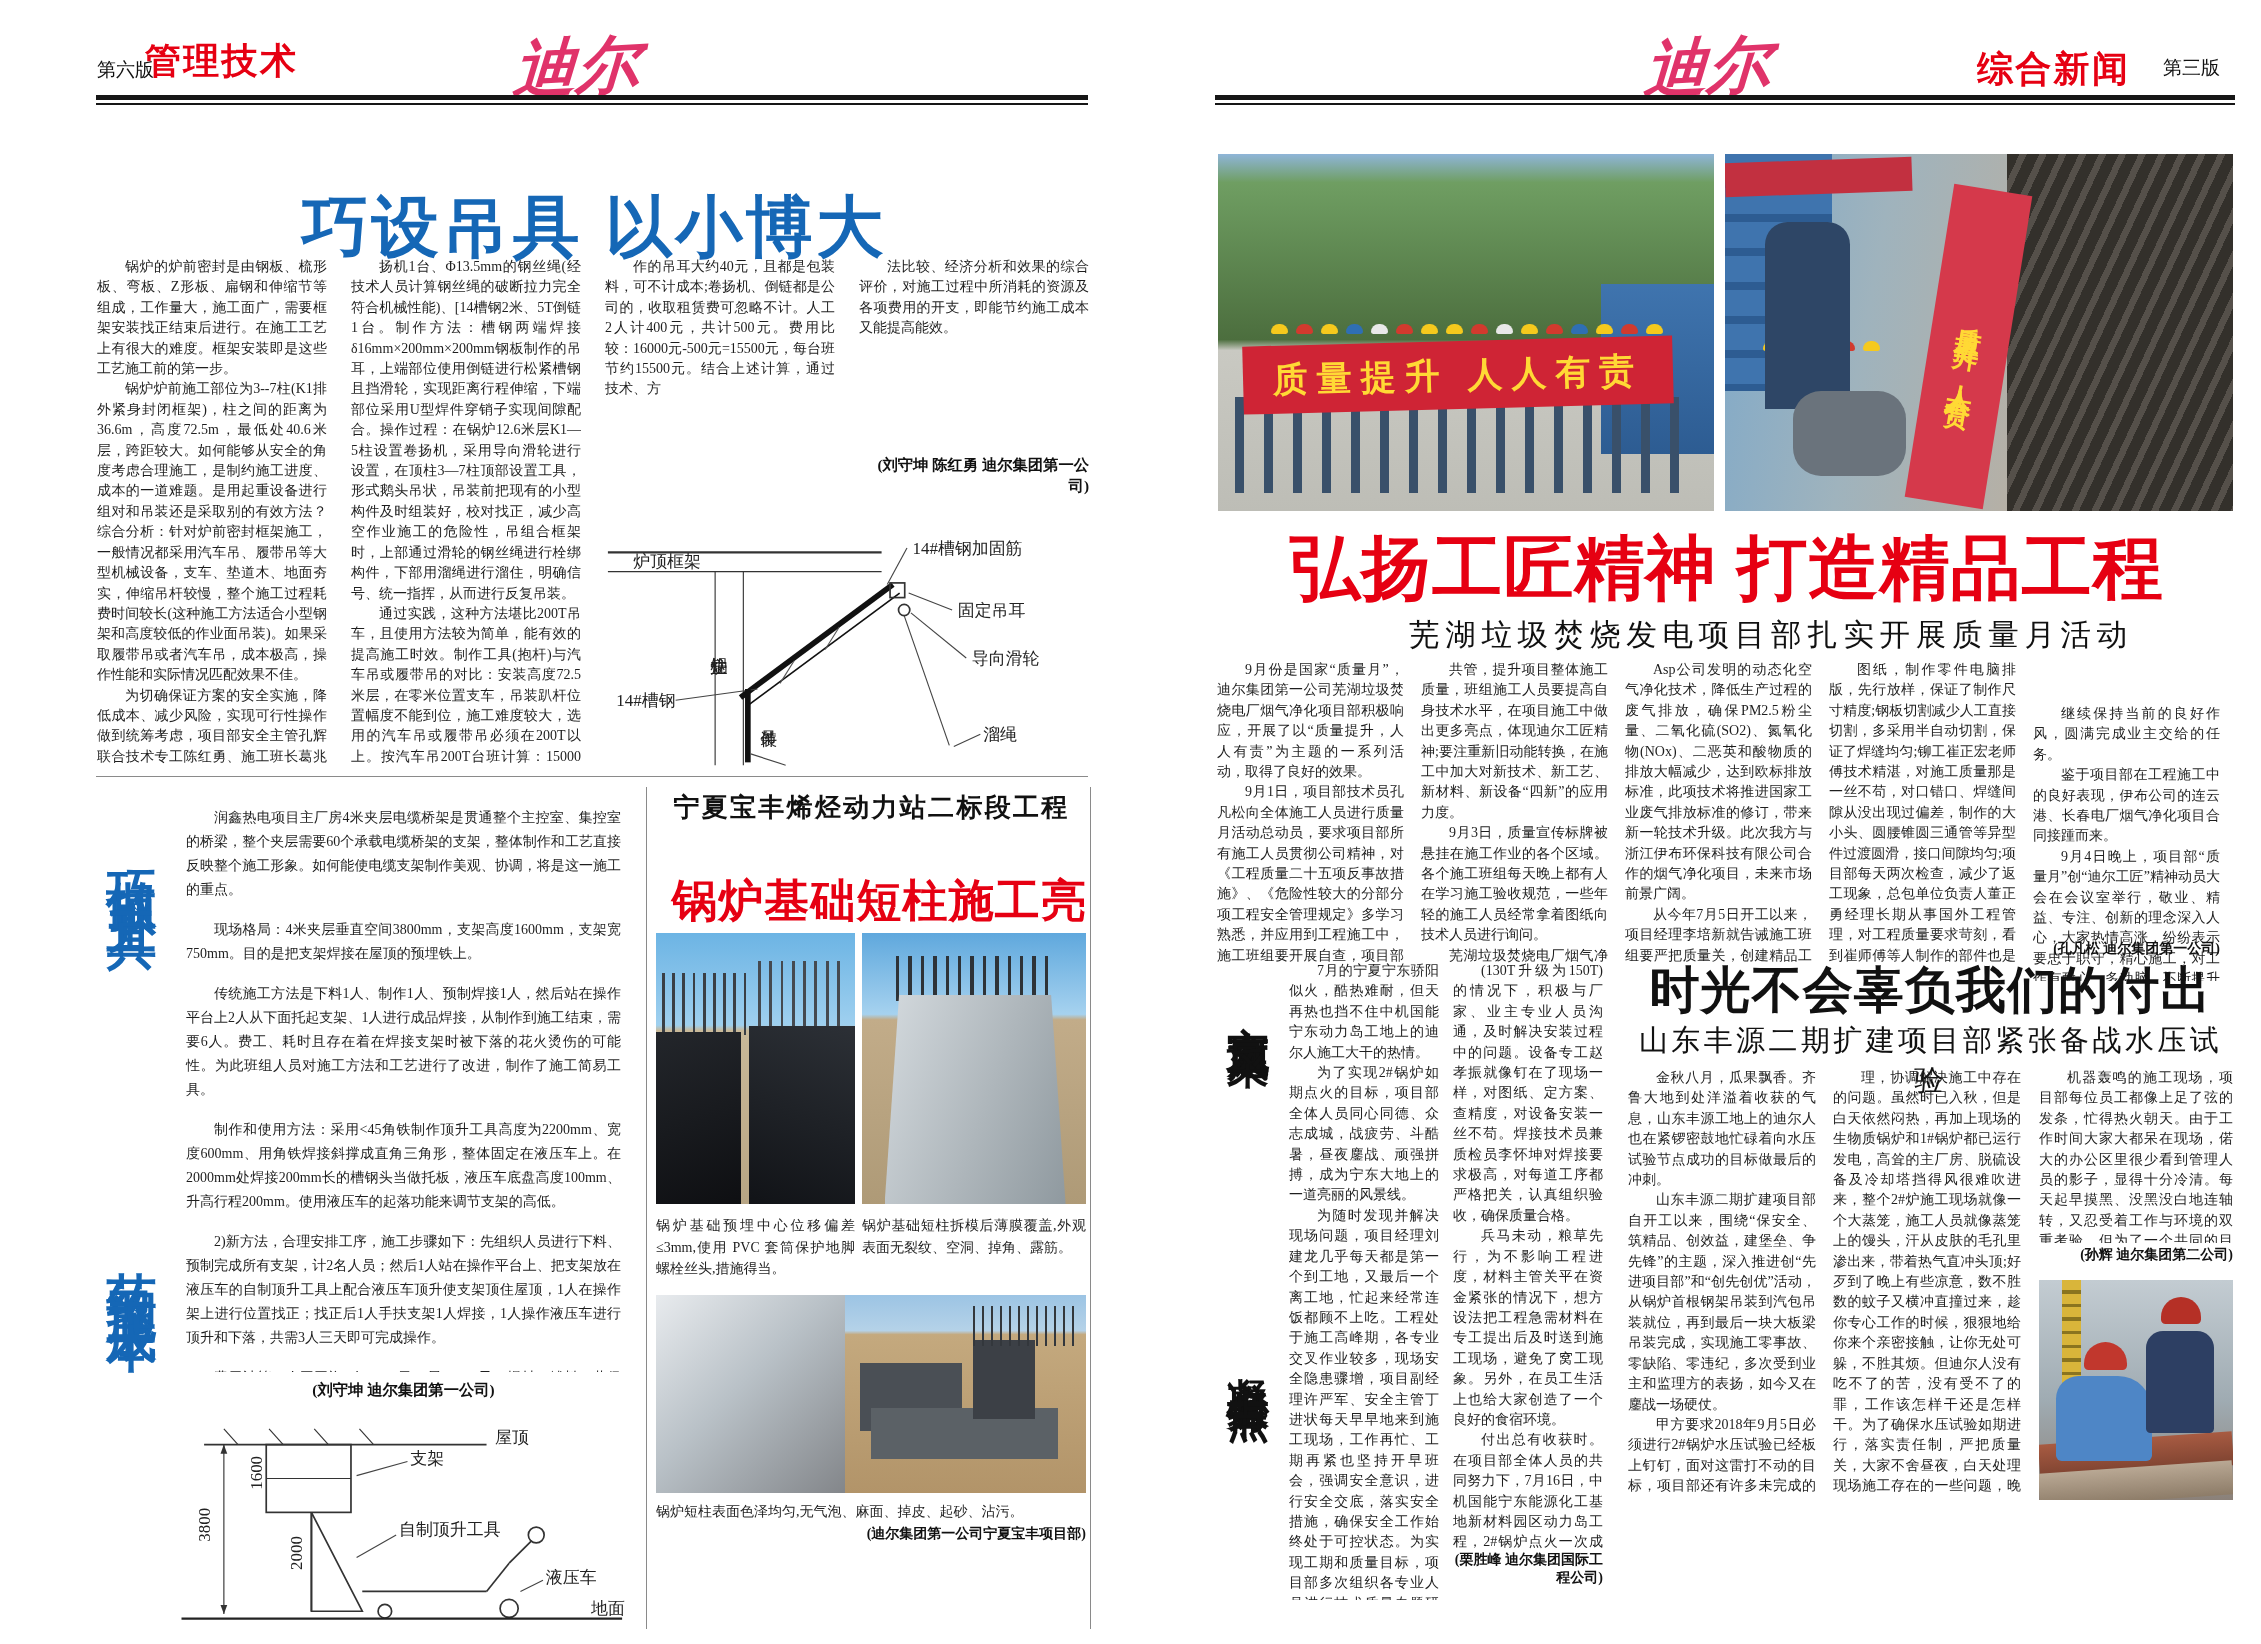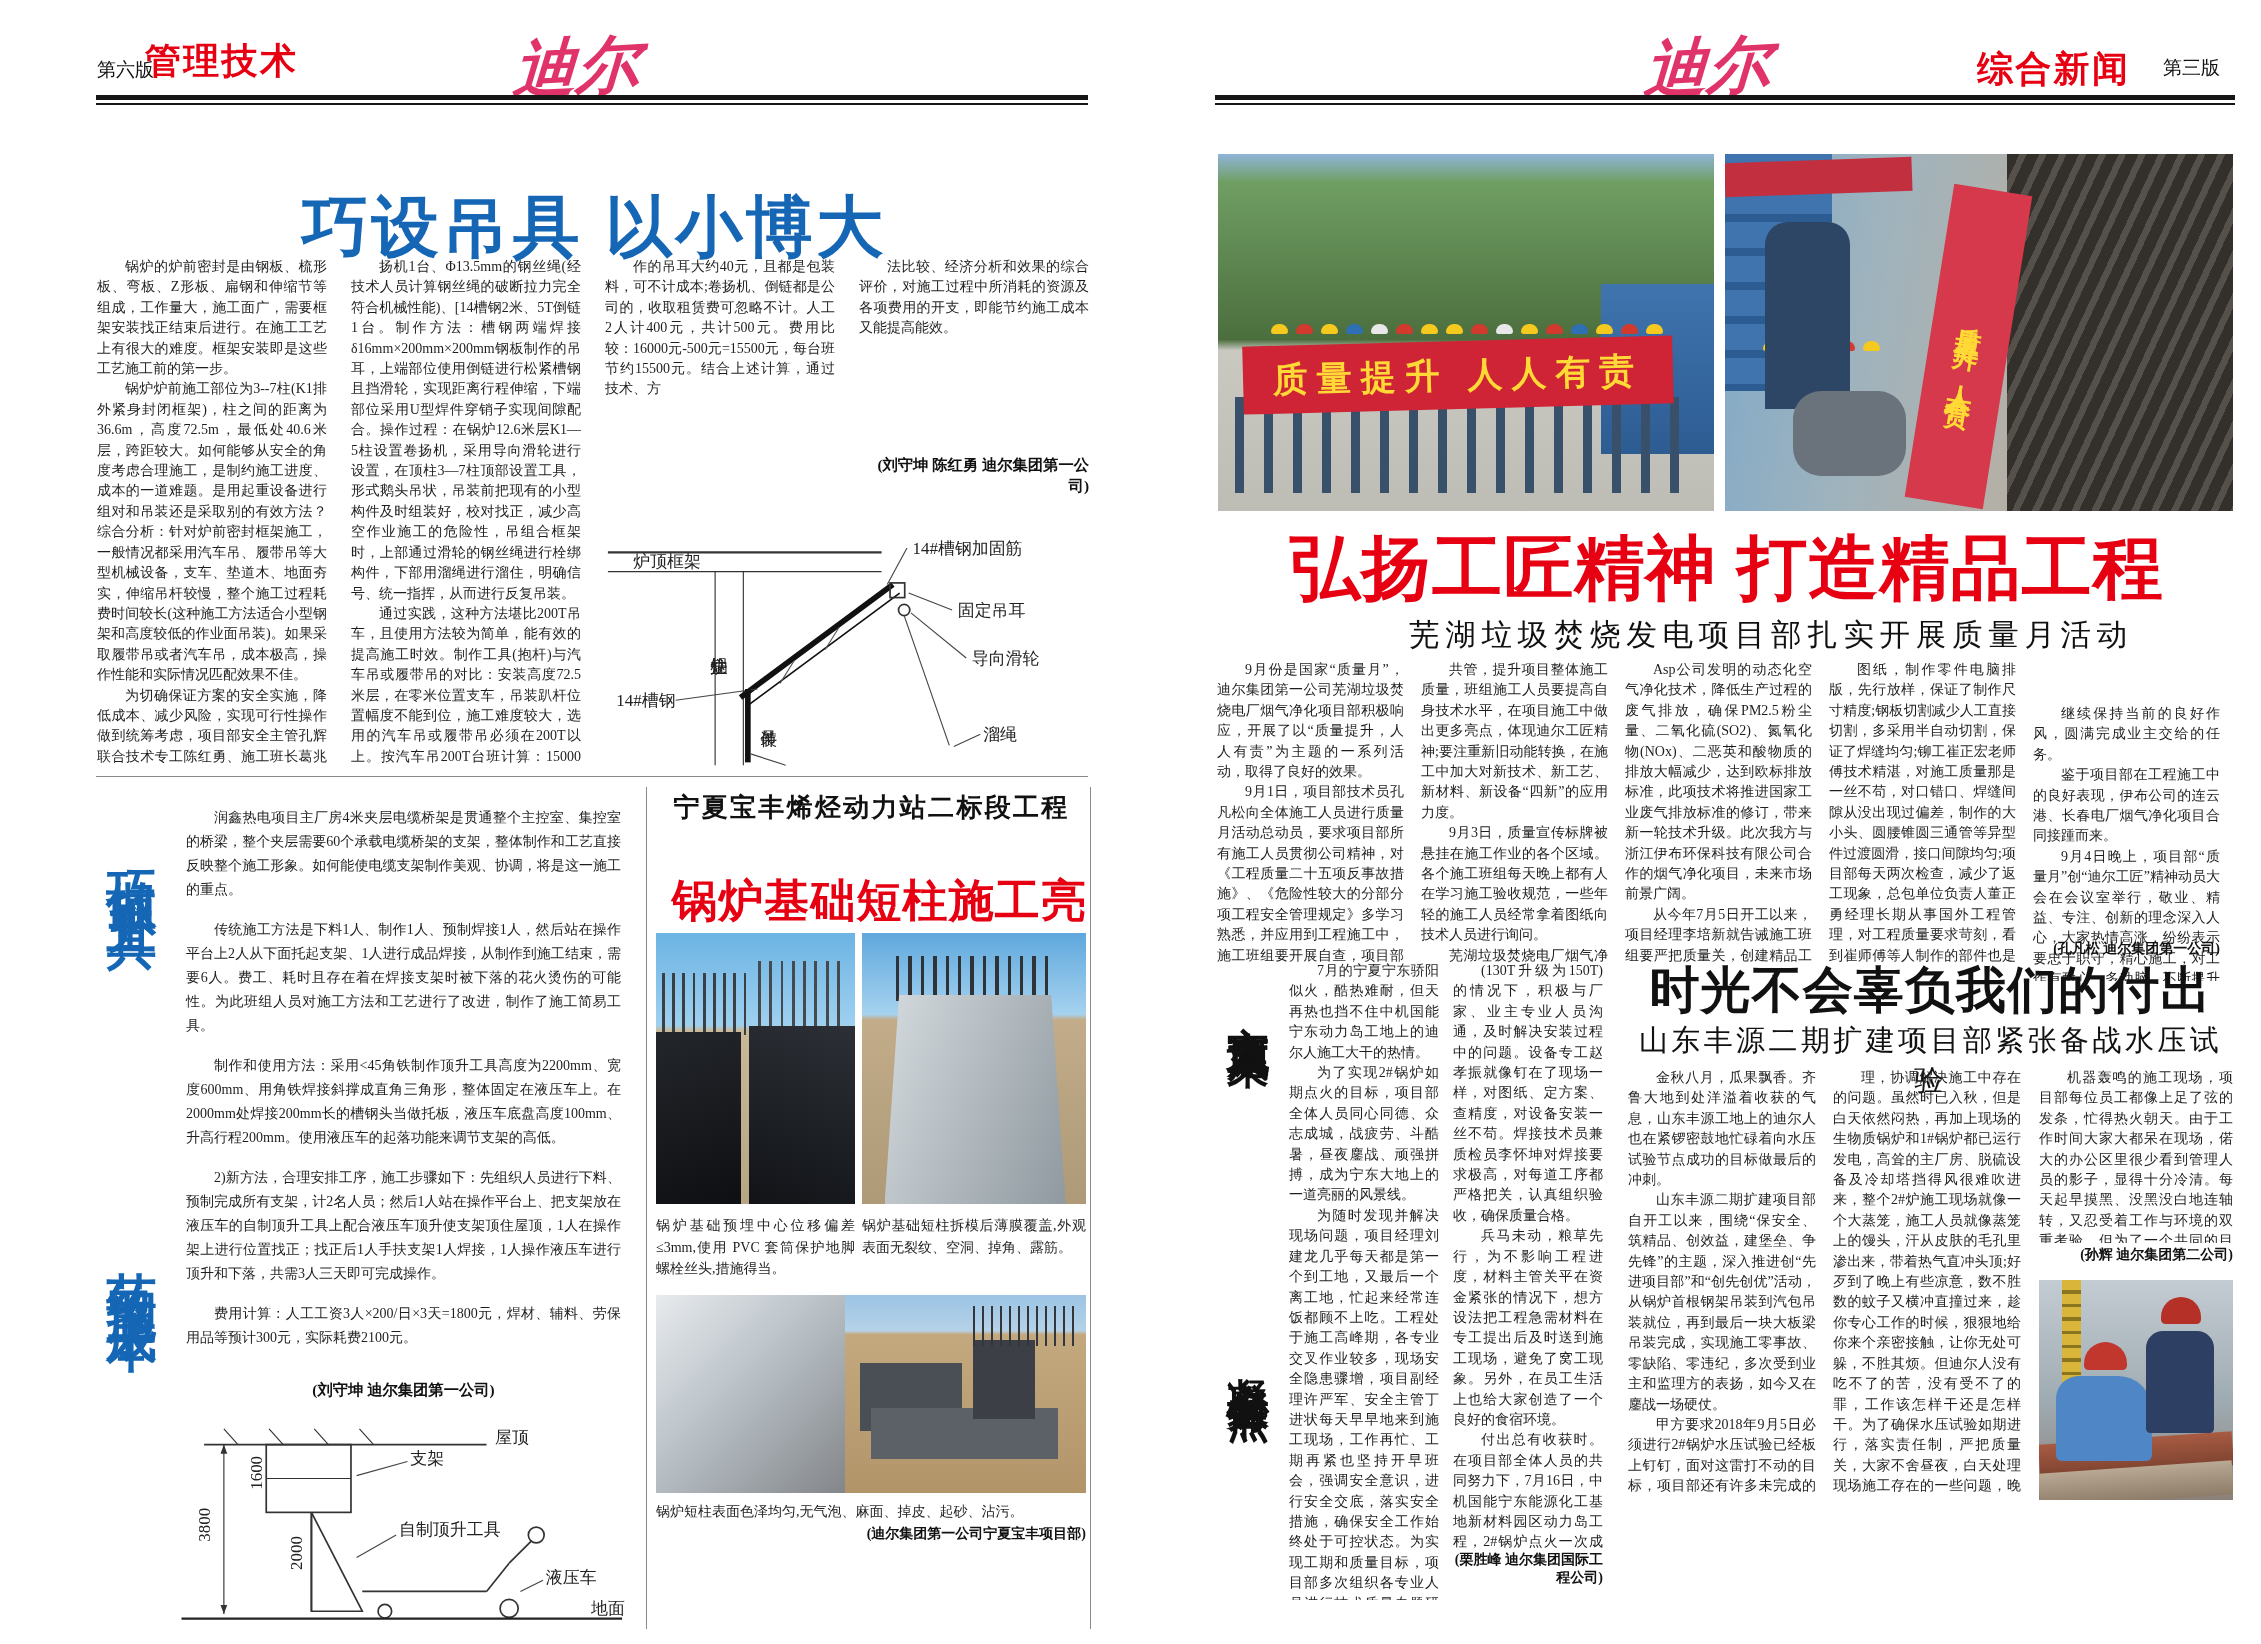--- a/index.html
+++ b/index.html
@@ -83,20 +83,21 @@
 </div>
 
 <div class="abs thinrule" style="left:96px;top:776px;width:992px;height:1.1px;"></div>
 <div class="abs thinrule" style="left:646px;top:787px;width:1.1px;height:842px;"></div>
 <div class="abs thinrule" style="left:1090px;top:787px;width:1.1px;height:842px;"></div>
 
 <div class="abs vtitle" style="left:99px;top:831px;height:373px;font-size:50px;color:#1567b6;">巧做顶升工具</div>
 <div class="abs vtitle" style="left:99px;top:1232px;height:373px;font-size:50px;color:#1567b6;">节约施工成本</div>
 <div class="abs wide-text" style="left:170px;top:790px;width:467px;height:582px;">
     <p>润鑫热电项目主厂房4米夹层电缆桥架是贯通整个主控室、集控室的桥梁，整个夹层需要60个承载电缆桥架的支架，整体制作和工艺直接反映整个施工形象。如何能使电缆支架制作美观、协调，将是这一施工的重点。</p>
+    <p>现场格局：4米夹层垂直空间3800mm，支架高度1600mm，支架宽750mm。目的是把支架焊接在屋顶的预埋铁上。</p>
     <p>传统施工方法是下料1人、制作1人、预制焊接1人，然后站在操作平台上2人从下面托起支架、1人进行成品焊接，从制作到施工结束，需要6人。费工、耗时且存在着在焊接支架时被下落的花火烫伤的可能性。为此班组人员对施工方法和工艺进行了改进，制作了施工简易工具。</p>
     <p>制作和使用方法：采用&lt;45角铁制作顶升工具高度为2200mm、宽度600mm、用角铁焊接斜撑成直角三角形，整体固定在液压车上。在2000mm处焊接200mm长的槽钢头当做托板，液压车底盘高度100mm、升高行程200mm。使用液压车的起落功能来调节支架的高低。</p>
     <p>2)新方法，合理安排工序，施工步骤如下：先组织人员进行下料、预制完成所有支架，计2名人员；然后1人站在操作平台上、把支架放在液压车的自制顶升工具上配合液压车顶升使支架顶住屋顶，1人在操作架上进行位置找正；找正后1人手扶支架1人焊接，1人操作液压车进行顶升和下落，共需3人三天即可完成操作。</p>
     <p>费用计算：人工工资3人×200/日×3天=1800元，焊材、辅料、劳保用品等预计300元，实际耗费2100元。</p>
   </div>
 <div class="abs byline" style="left:170px;top:1380px;width:467px;text-align:center;">(刘守坤  迪尔集团第一公司)</div>
 
 <div class="abs" style="left:170px;top:1422px;width:467px;height:209px;">
   <svg width="467" height="209" viewBox="0 0 826 370">
     <line x1="60" y1="40" x2="560" y2="40" stroke="#333" stroke-width="3"></line>

